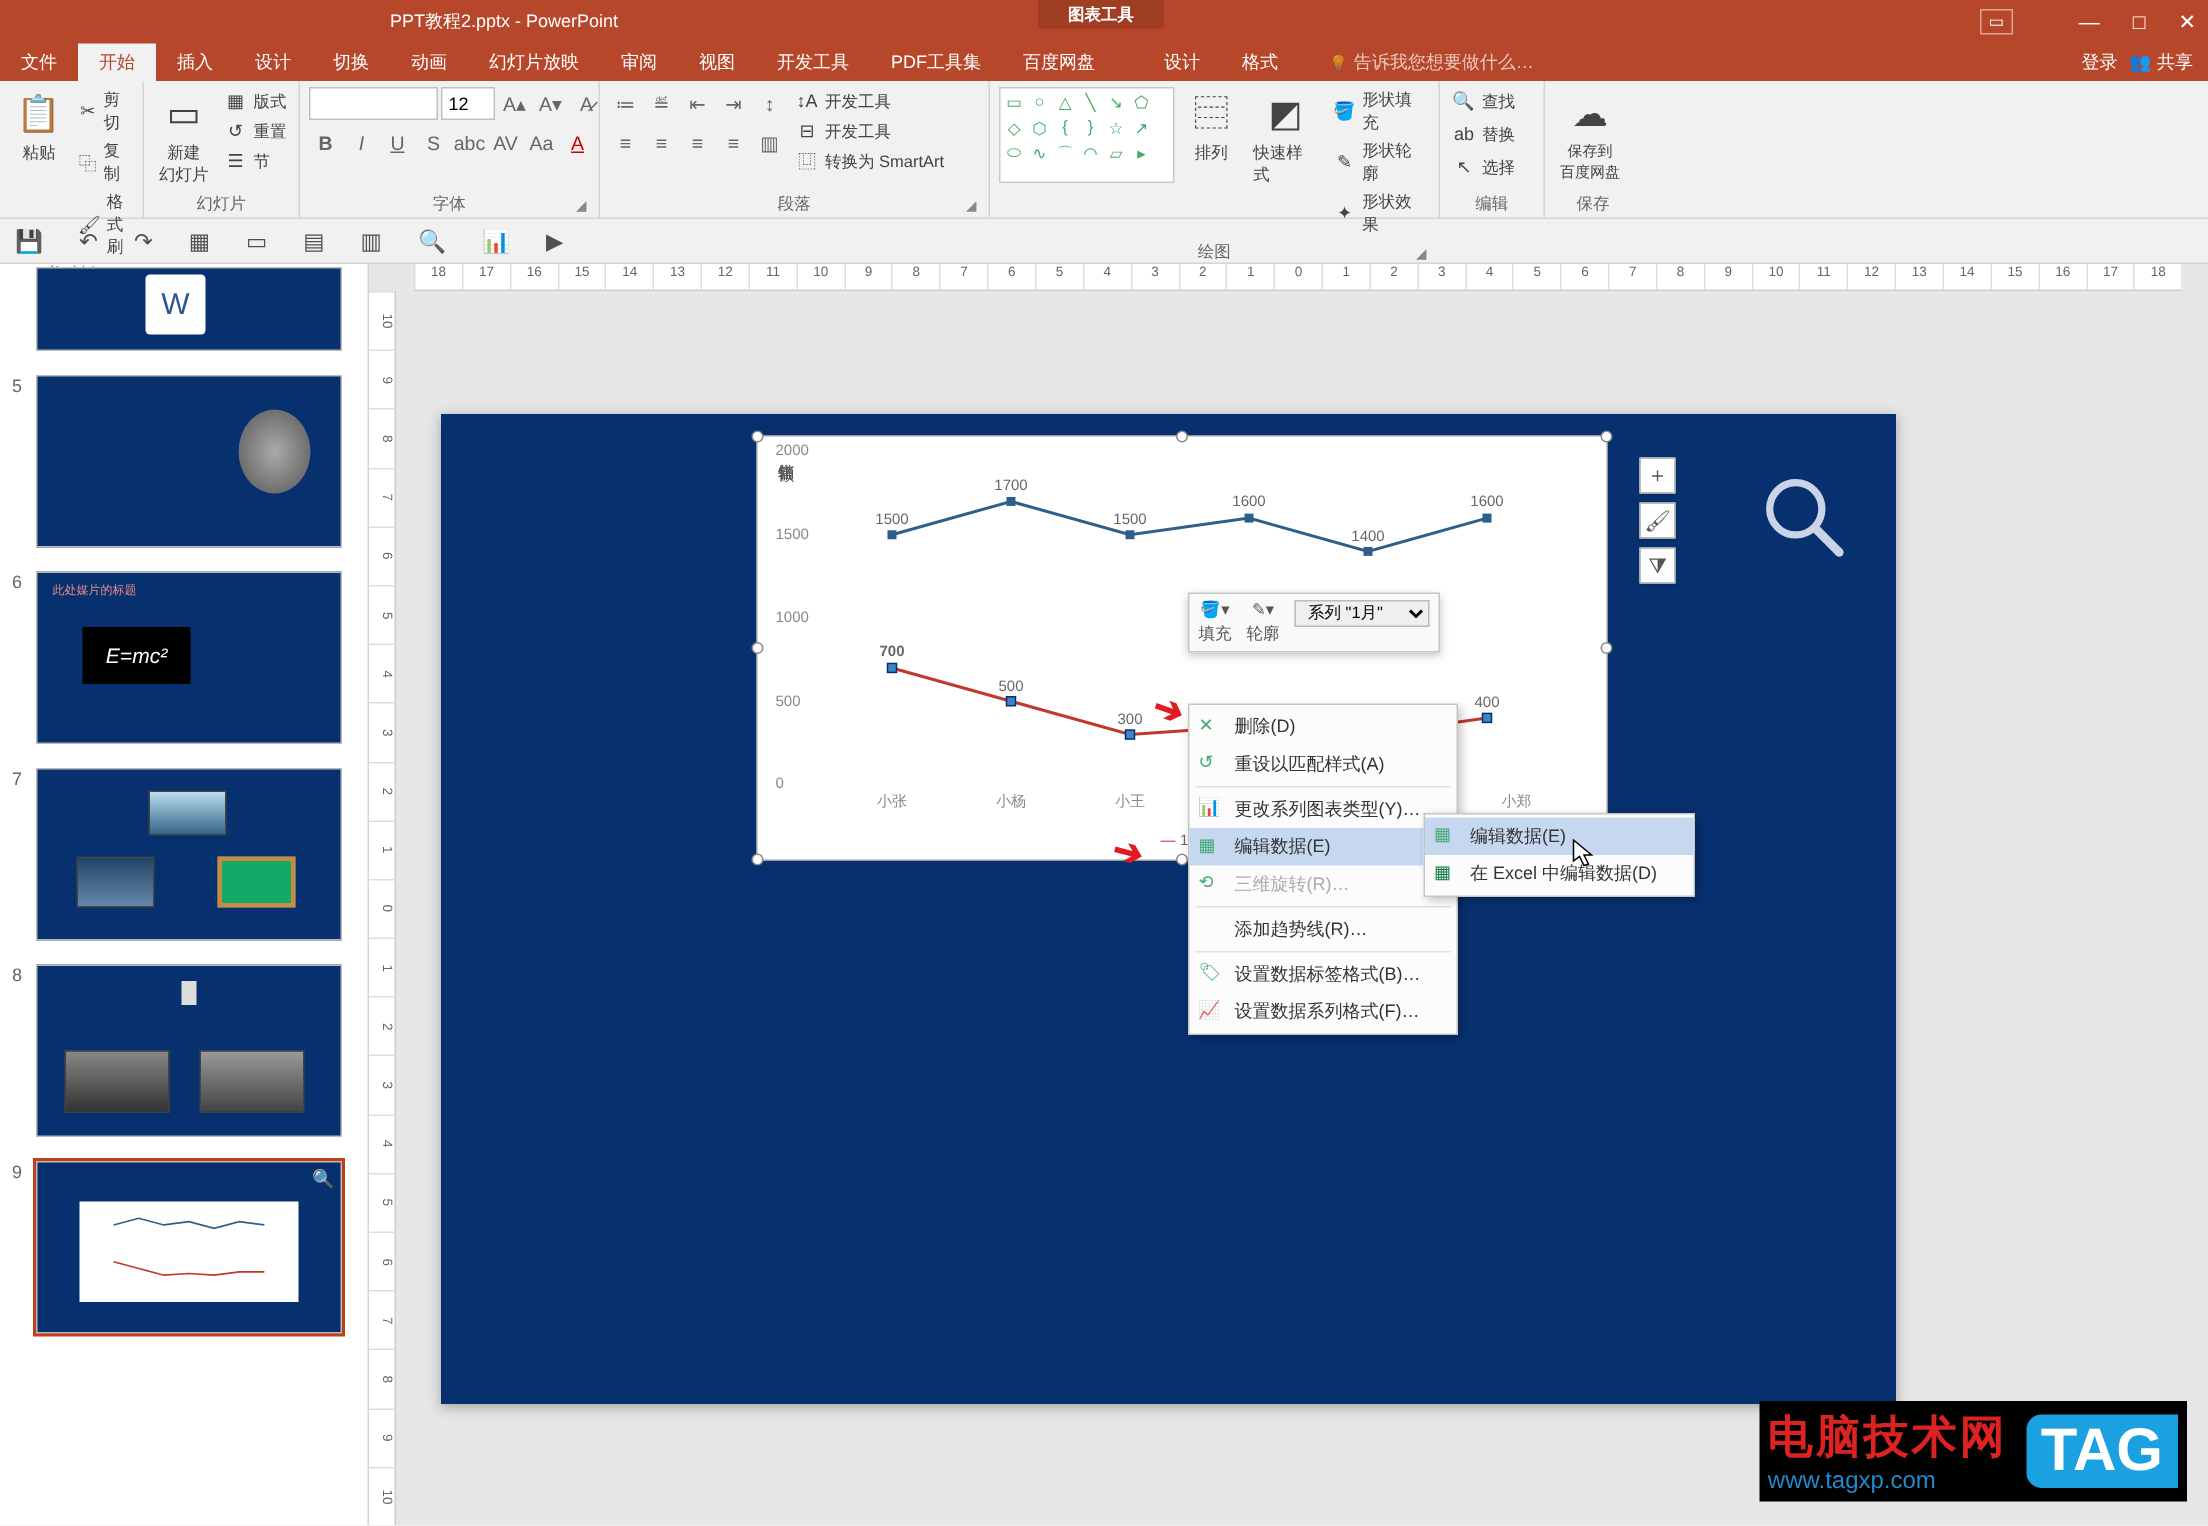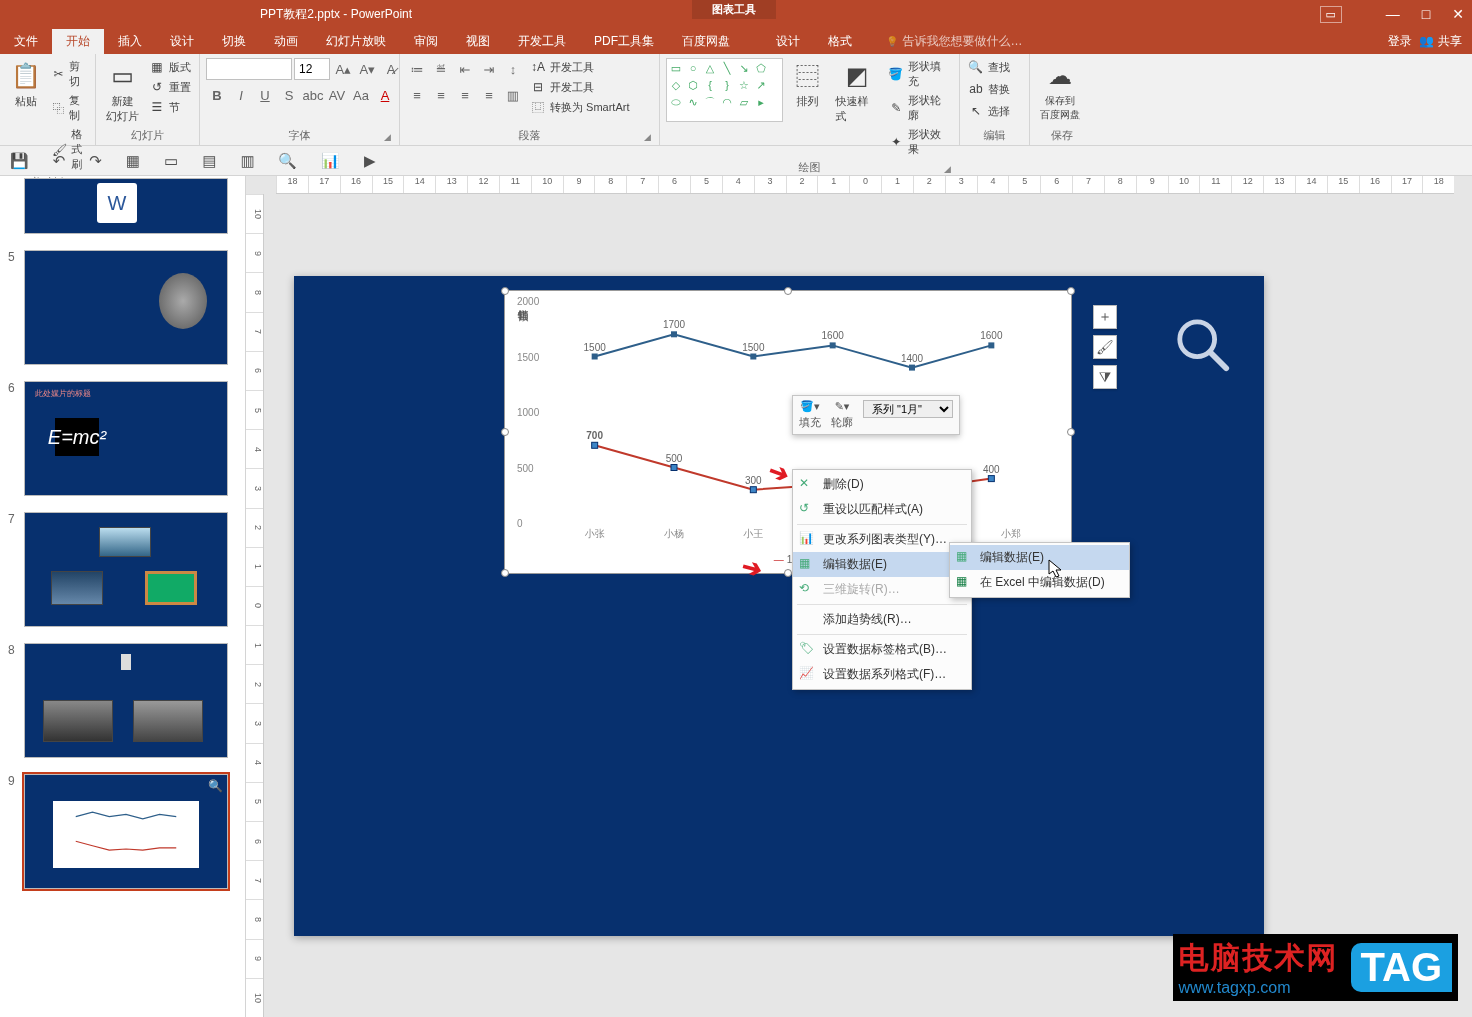--- a/index.html
+++ b/index.html
@@ -352,21 +352,21 @@
     <div class="thumb-item">
         <span class="thumb-num">5</span>
         <div class="thumb">
           <div style="position:absolute;right:20px;top:22px;width:48px;height:56px;border-radius:50%;background:radial-gradient(#aaa,#555)"></div>
         </div>
       </div>
     <div class="thumb-item">
         <span class="thumb-num">6</span>
         <div class="thumb">
           <div style="position:absolute;left:10px;top:6px;color:#e88;font-size:8px">此处媒片的标题</div>
-          <div style="position:absolute;left:30px;top:36px;width:44px;height:38px;background:#000;color:#fff;font-size:20px;font-style:italic;display:flex;align-items:center;justify-content:center">E=mc²</div>
+          <div style="position:absolute;left:30px;top:36px;width:72px;height:38px;background:#000;color:#fff;font-size:14px;font-style:italic;display:flex;align-items:center;justify-content:center">E=mc²</div>
         </div>
       </div>
     <div class="thumb-item">
         <span class="thumb-num">7</span>
         <div class="thumb">
           <div class="thumb-pic" style="left:74px;top:14px;width:52px;height:30px;background:linear-gradient(#bde,#368)"></div>
           <div class="thumb-pic" style="left:26px;top:58px;width:52px;height:34px;background:linear-gradient(#246,#68a)"></div>
           <div class="thumb-pic" style="left:120px;top:58px;width:52px;height:34px;background:#1a6;border:3px solid #c84"></div>
         </div>
       </div>

